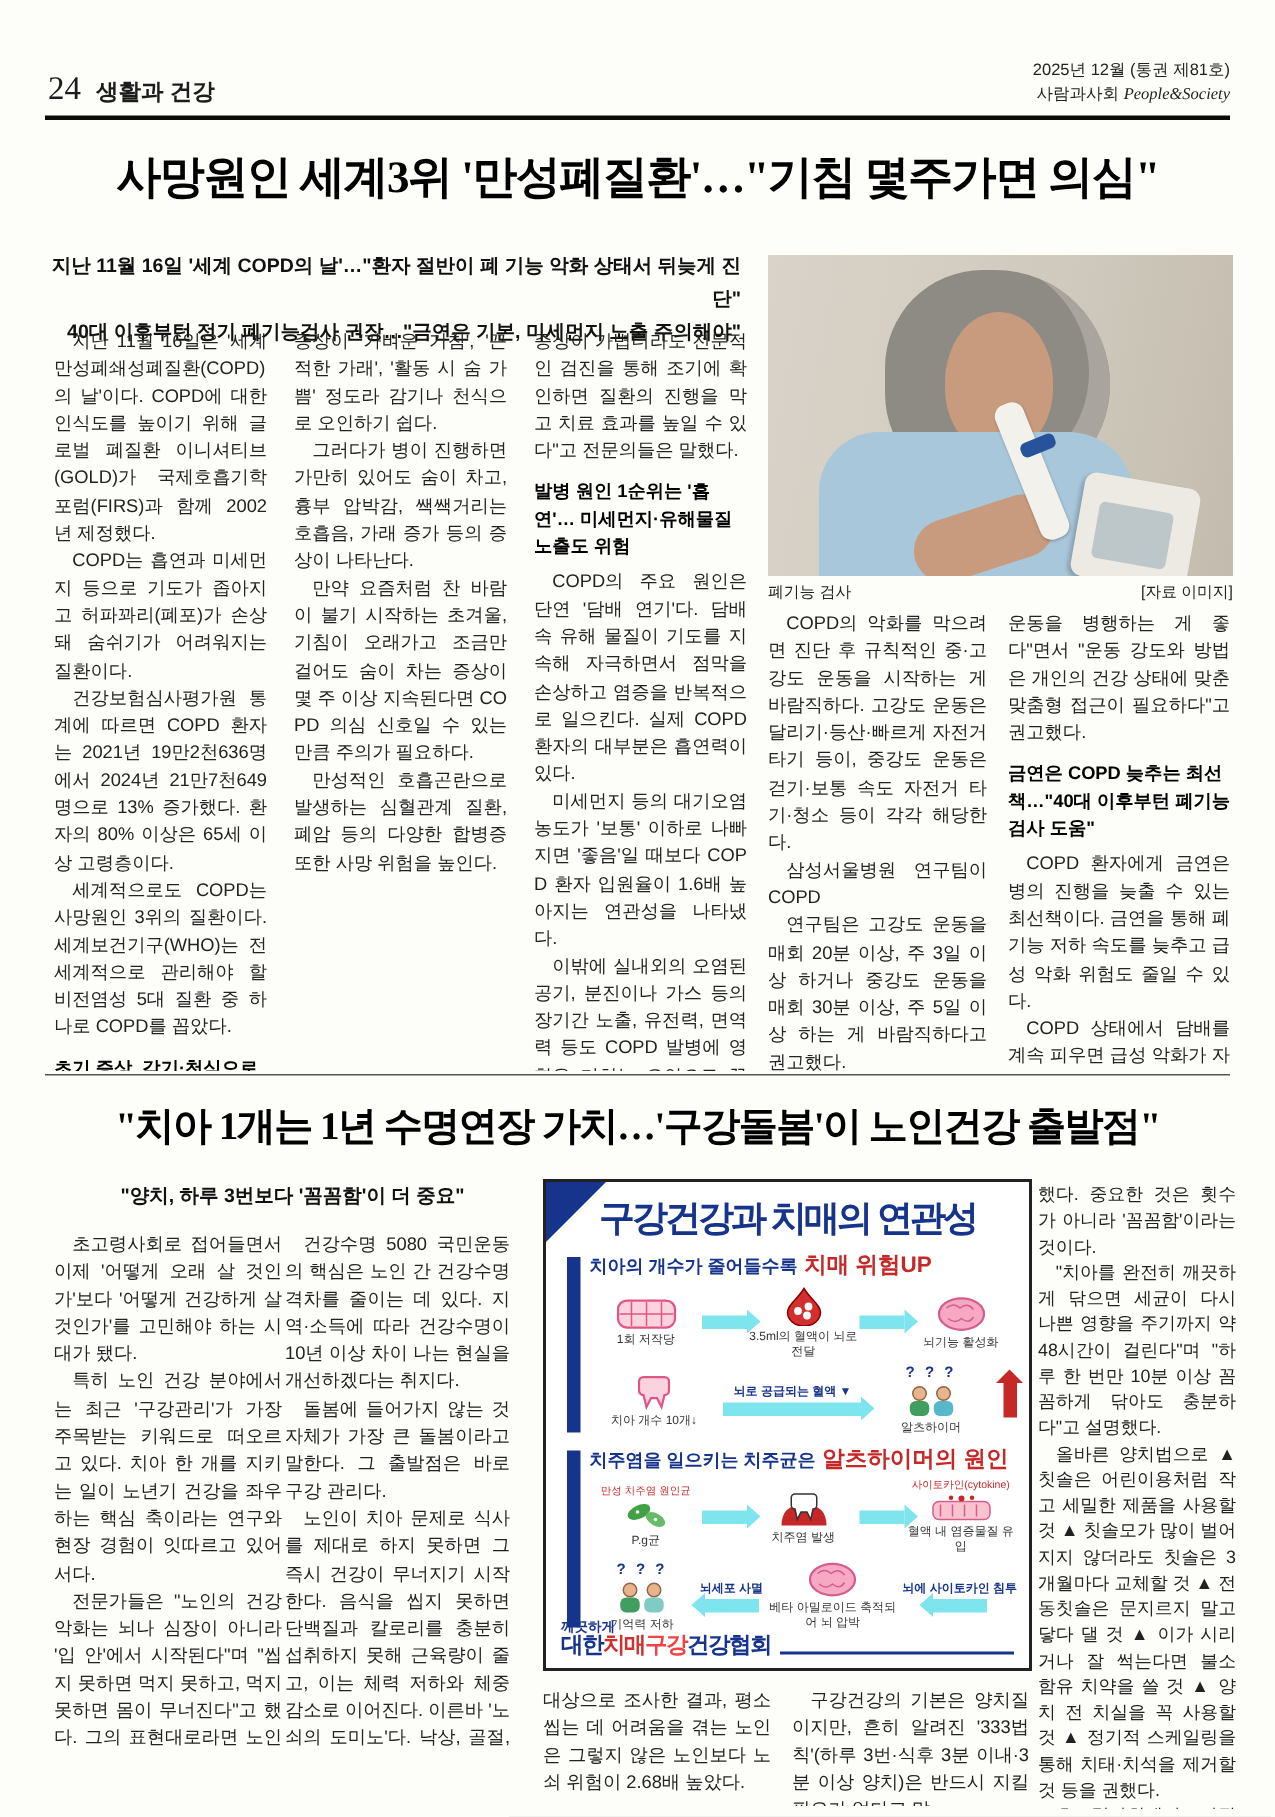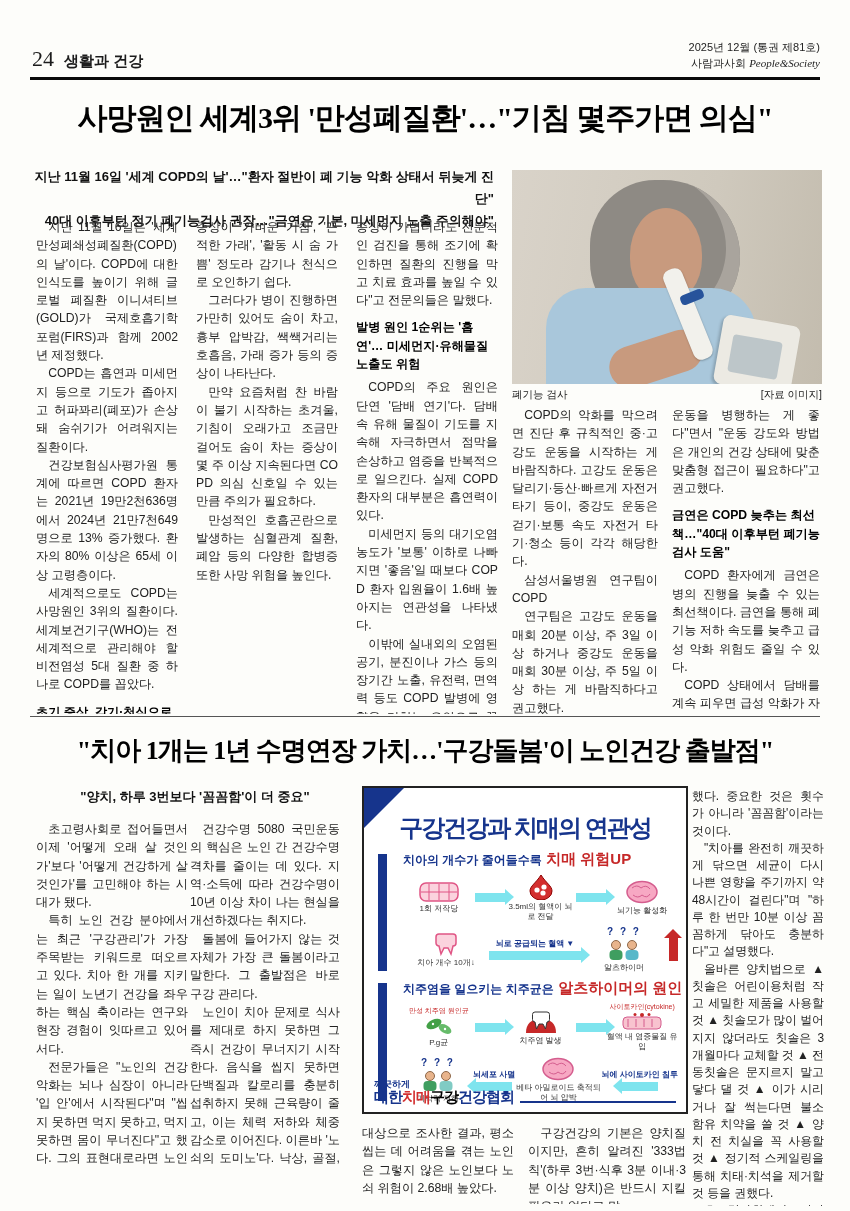--- a/index.html
+++ b/index.html
@@ -48,42 +48,42 @@
   .sub2{position:absolute;top:788px;left:32px;width:326px;text-align:center;font-size:13px;font-weight:700;color:#111;}
   .c-a2-1{left:36px;top:820px;width:152px;height:348px;}
   .c-a2-2{left:190px;top:820px;width:150px;height:348px;}
   .c-a2-u1{left:362px;top:1124px;width:152px;height:80px;}
   .c-a2-u2{left:528px;top:1124px;width:158px;height:80px;}
   .c-a2-5{left:692px;top:788px;width:132px;height:418px;}
   .c-a2-5 .pg{font-size:11.9px;line-height:1.45;}
   
   .igbox{position:absolute;left:362px;top:786px;width:326px;height:328px;background:#fff;border:2px solid #222;box-sizing:border-box;}
   .ig-corner{position:absolute;left:0;top:0;width:0;height:0;border-top:40px solid #16348c;border-right:40px solid transparent;}
-  .ig-title{margin-top:24px;text-align:center;font-size:24px;font-weight:800;color:#16348c;letter-spacing:-2px;}
-  .ig-sec{position:relative;margin:6px 8px 0 14px;padding-left:25px;}
+  .ig-title{margin-top:8px;text-align:center;font-size:24px;font-weight:800;color:#16348c;letter-spacing:-2px;}
+  .ig-sec{position:relative;margin:6px 8px 0 14px;padding-left:15px;}
   .ig-bar{position:absolute;left:0;top:4px;bottom:2px;width:9px;background:#16348c;}
   .ig-h{white-space:nowrap;}
   .ig-h .b{font-size:12px;font-weight:800;color:#16348c;}
   .ig-h .r{font-size:15px;font-weight:800;color:#c62828;}
   .ig-row{display:flex;align-items:center;justify-content:space-between;margin-top:5px;}
   .cell{display:flex;flex-direction:column;align-items:center;gap:2px;font-size:8px;color:#333;text-align:center;width:86px;}
   .cell .lab{line-height:1.2;}
   .tiny{font-size:7px;color:#c62828;line-height:1.1;}
   .qmarks{font-size:10px;font-weight:800;color:#16348c;letter-spacing:2px;}
   .arr{position:relative;width:30px;height:9px;background:#7ee4ee;flex:0 0 auto;}
   .arr:after{content:"";position:absolute;right:-9px;top:-4px;border-left:9px solid #7ee4ee;border-top:8.5px solid transparent;border-bottom:8.5px solid transparent;}
   .arr.left:after{right:auto;left:-9px;border-left:none;border-right:9px solid #7ee4ee;}
   .arrcell{display:flex;flex-direction:column;align-items:center;gap:2px;font-size:8px;color:#16348c;font-weight:700;}
   .upar{position:relative;width:9px;height:24px;background:#c62828;margin-left:2px;}
   .upar:before{content:"";position:absolute;top:-8px;left:-5px;border-bottom:9px solid #c62828;border-left:9.5px solid transparent;border-right:9.5px solid transparent;}
   .ig-org{position:absolute;left:10px;bottom:6px;right:10px;display:flex;align-items:flex-end;gap:6px;}
   .org-name{line-height:1.05;white-space:nowrap;}
   .org-type{display:block;font-size:9px;font-weight:800;color:#16348c;}
   .org-big{font-size:15px;font-weight:800;letter-spacing:-1px;}
-  .o1,.o4{color:#16348c;}.o2{color:#d32f2f;}.o3{color:#000000;text-align:right;}
+  .o1,.o4{color:#16348c;}.o2{color:#d32f2f;}.o3{color:#ef4444;text-align:right;}
   .org-rule{flex:1;height:2px;background:#16348c;margin-bottom:3px;}
   svg{display:block;}
 </style>
 </head>
 <body>
 
 <div class="page">
 
   <div class="ph">
     <div class="ph-left">

